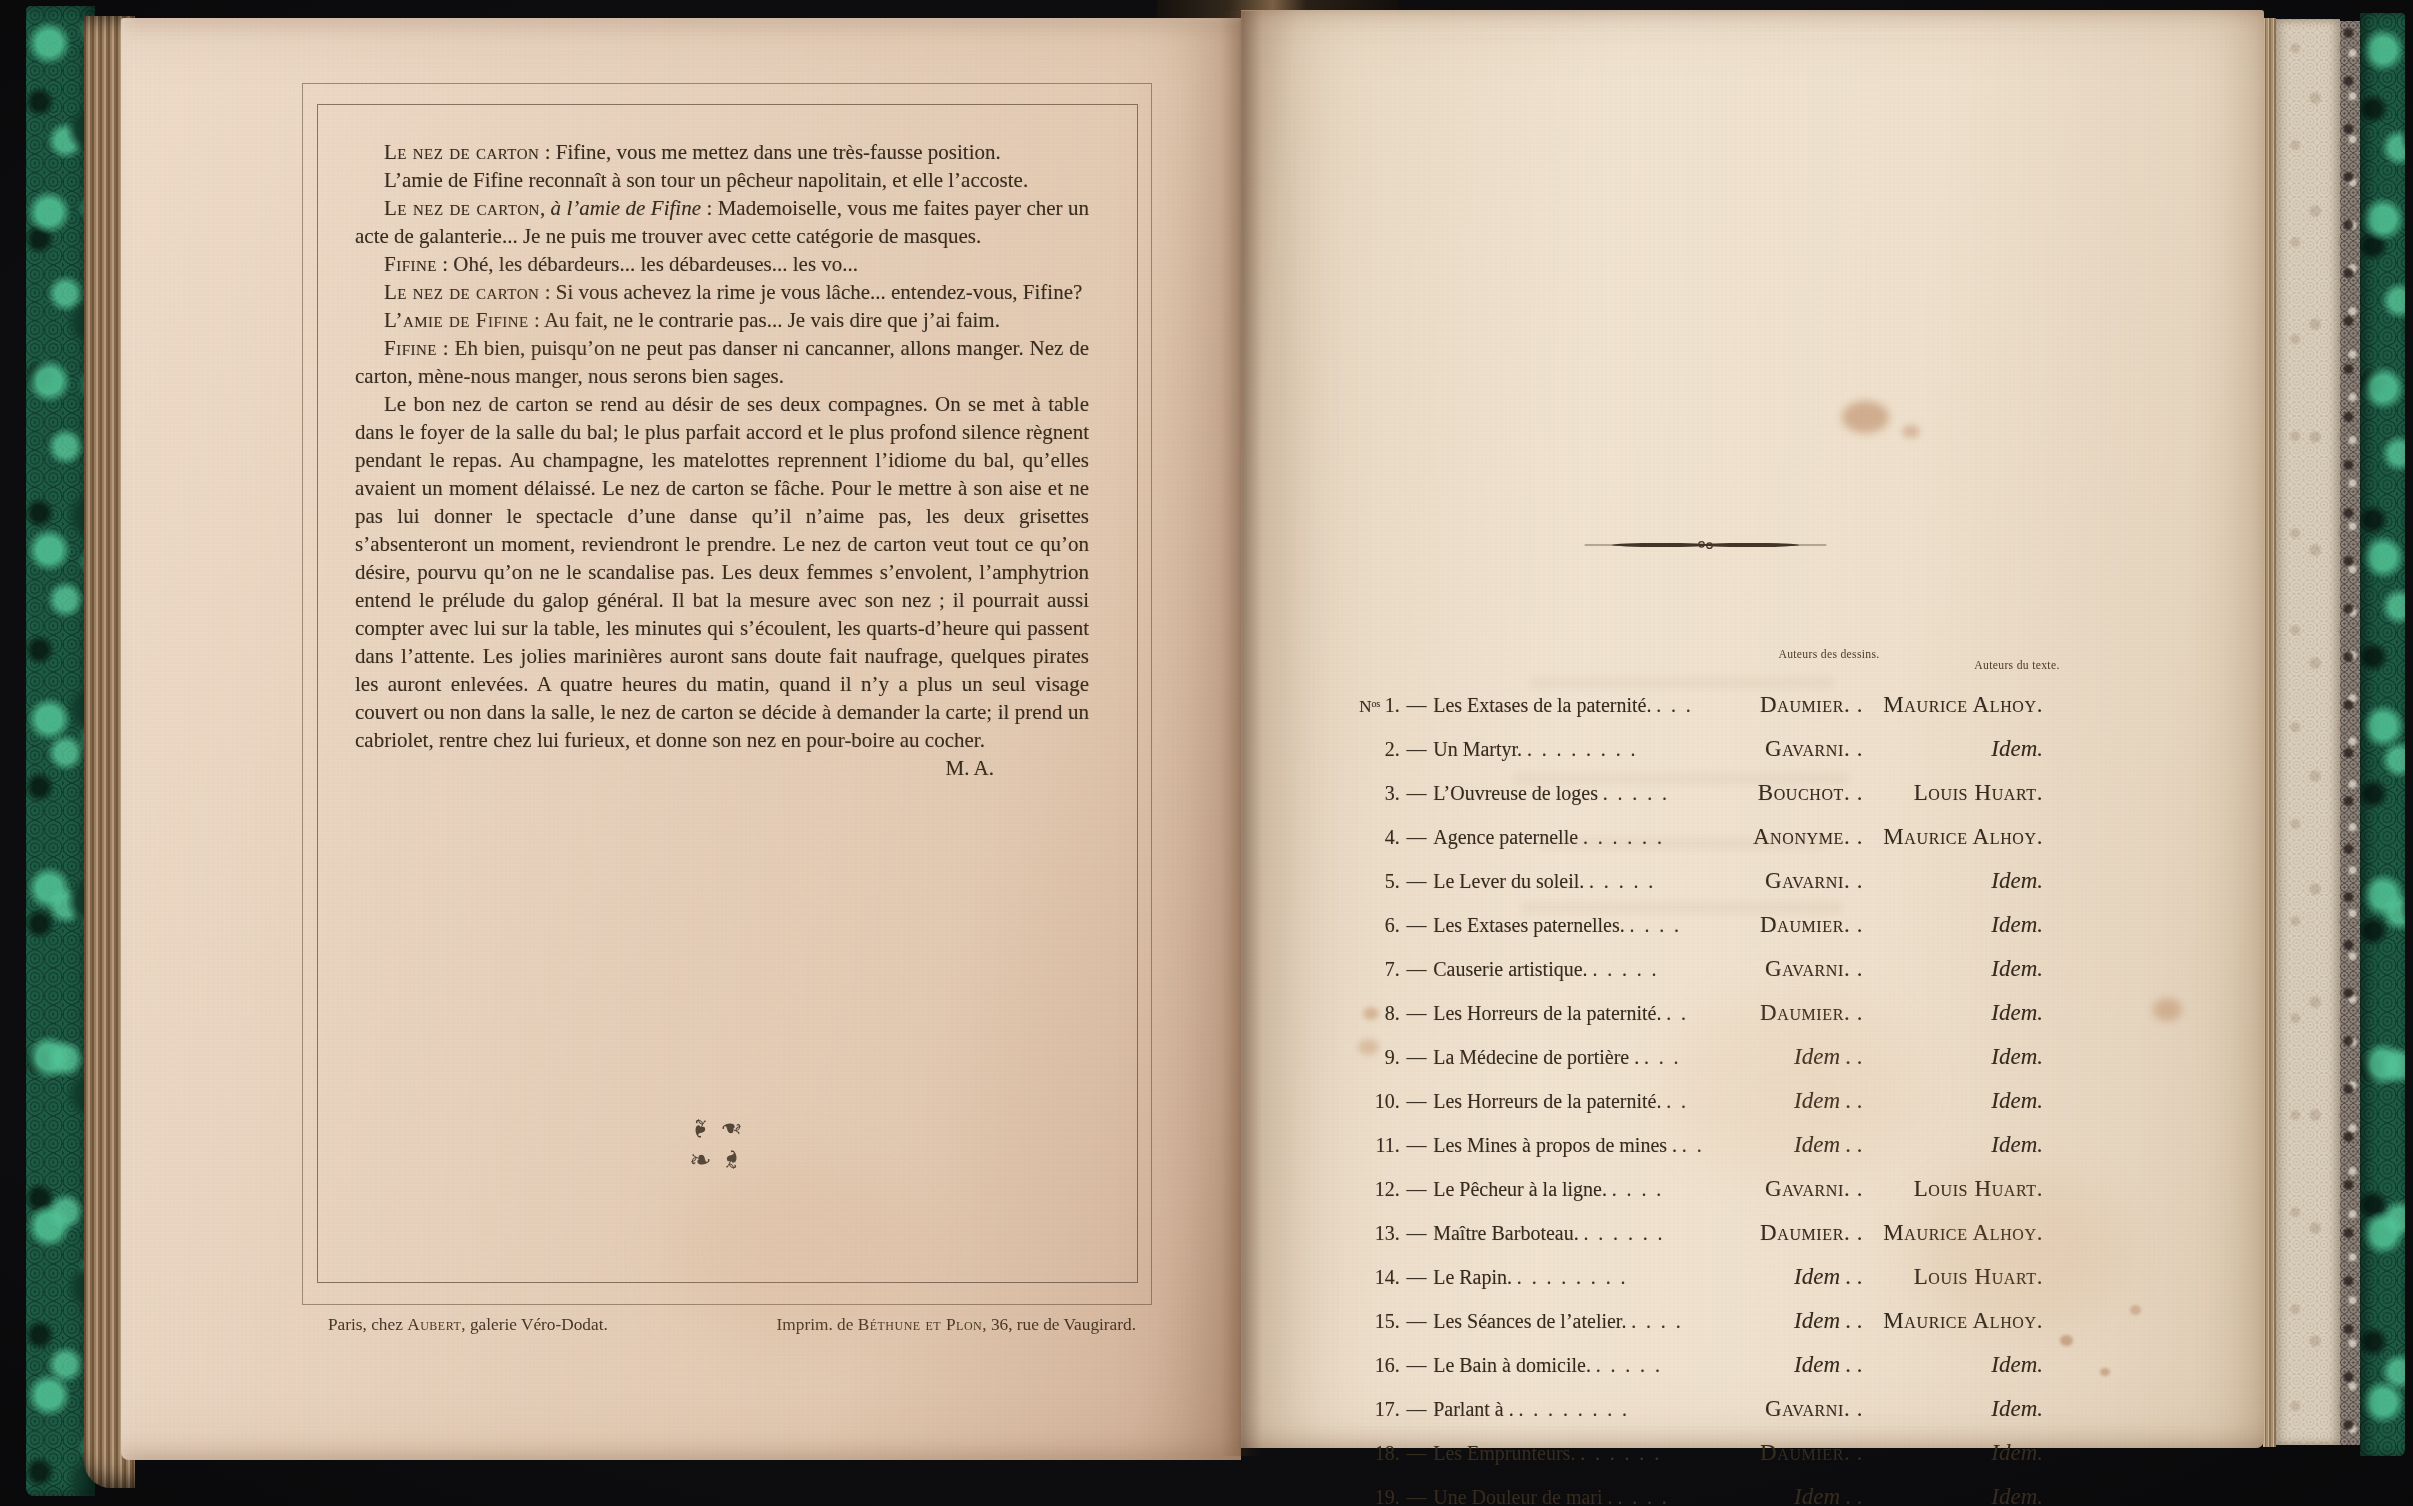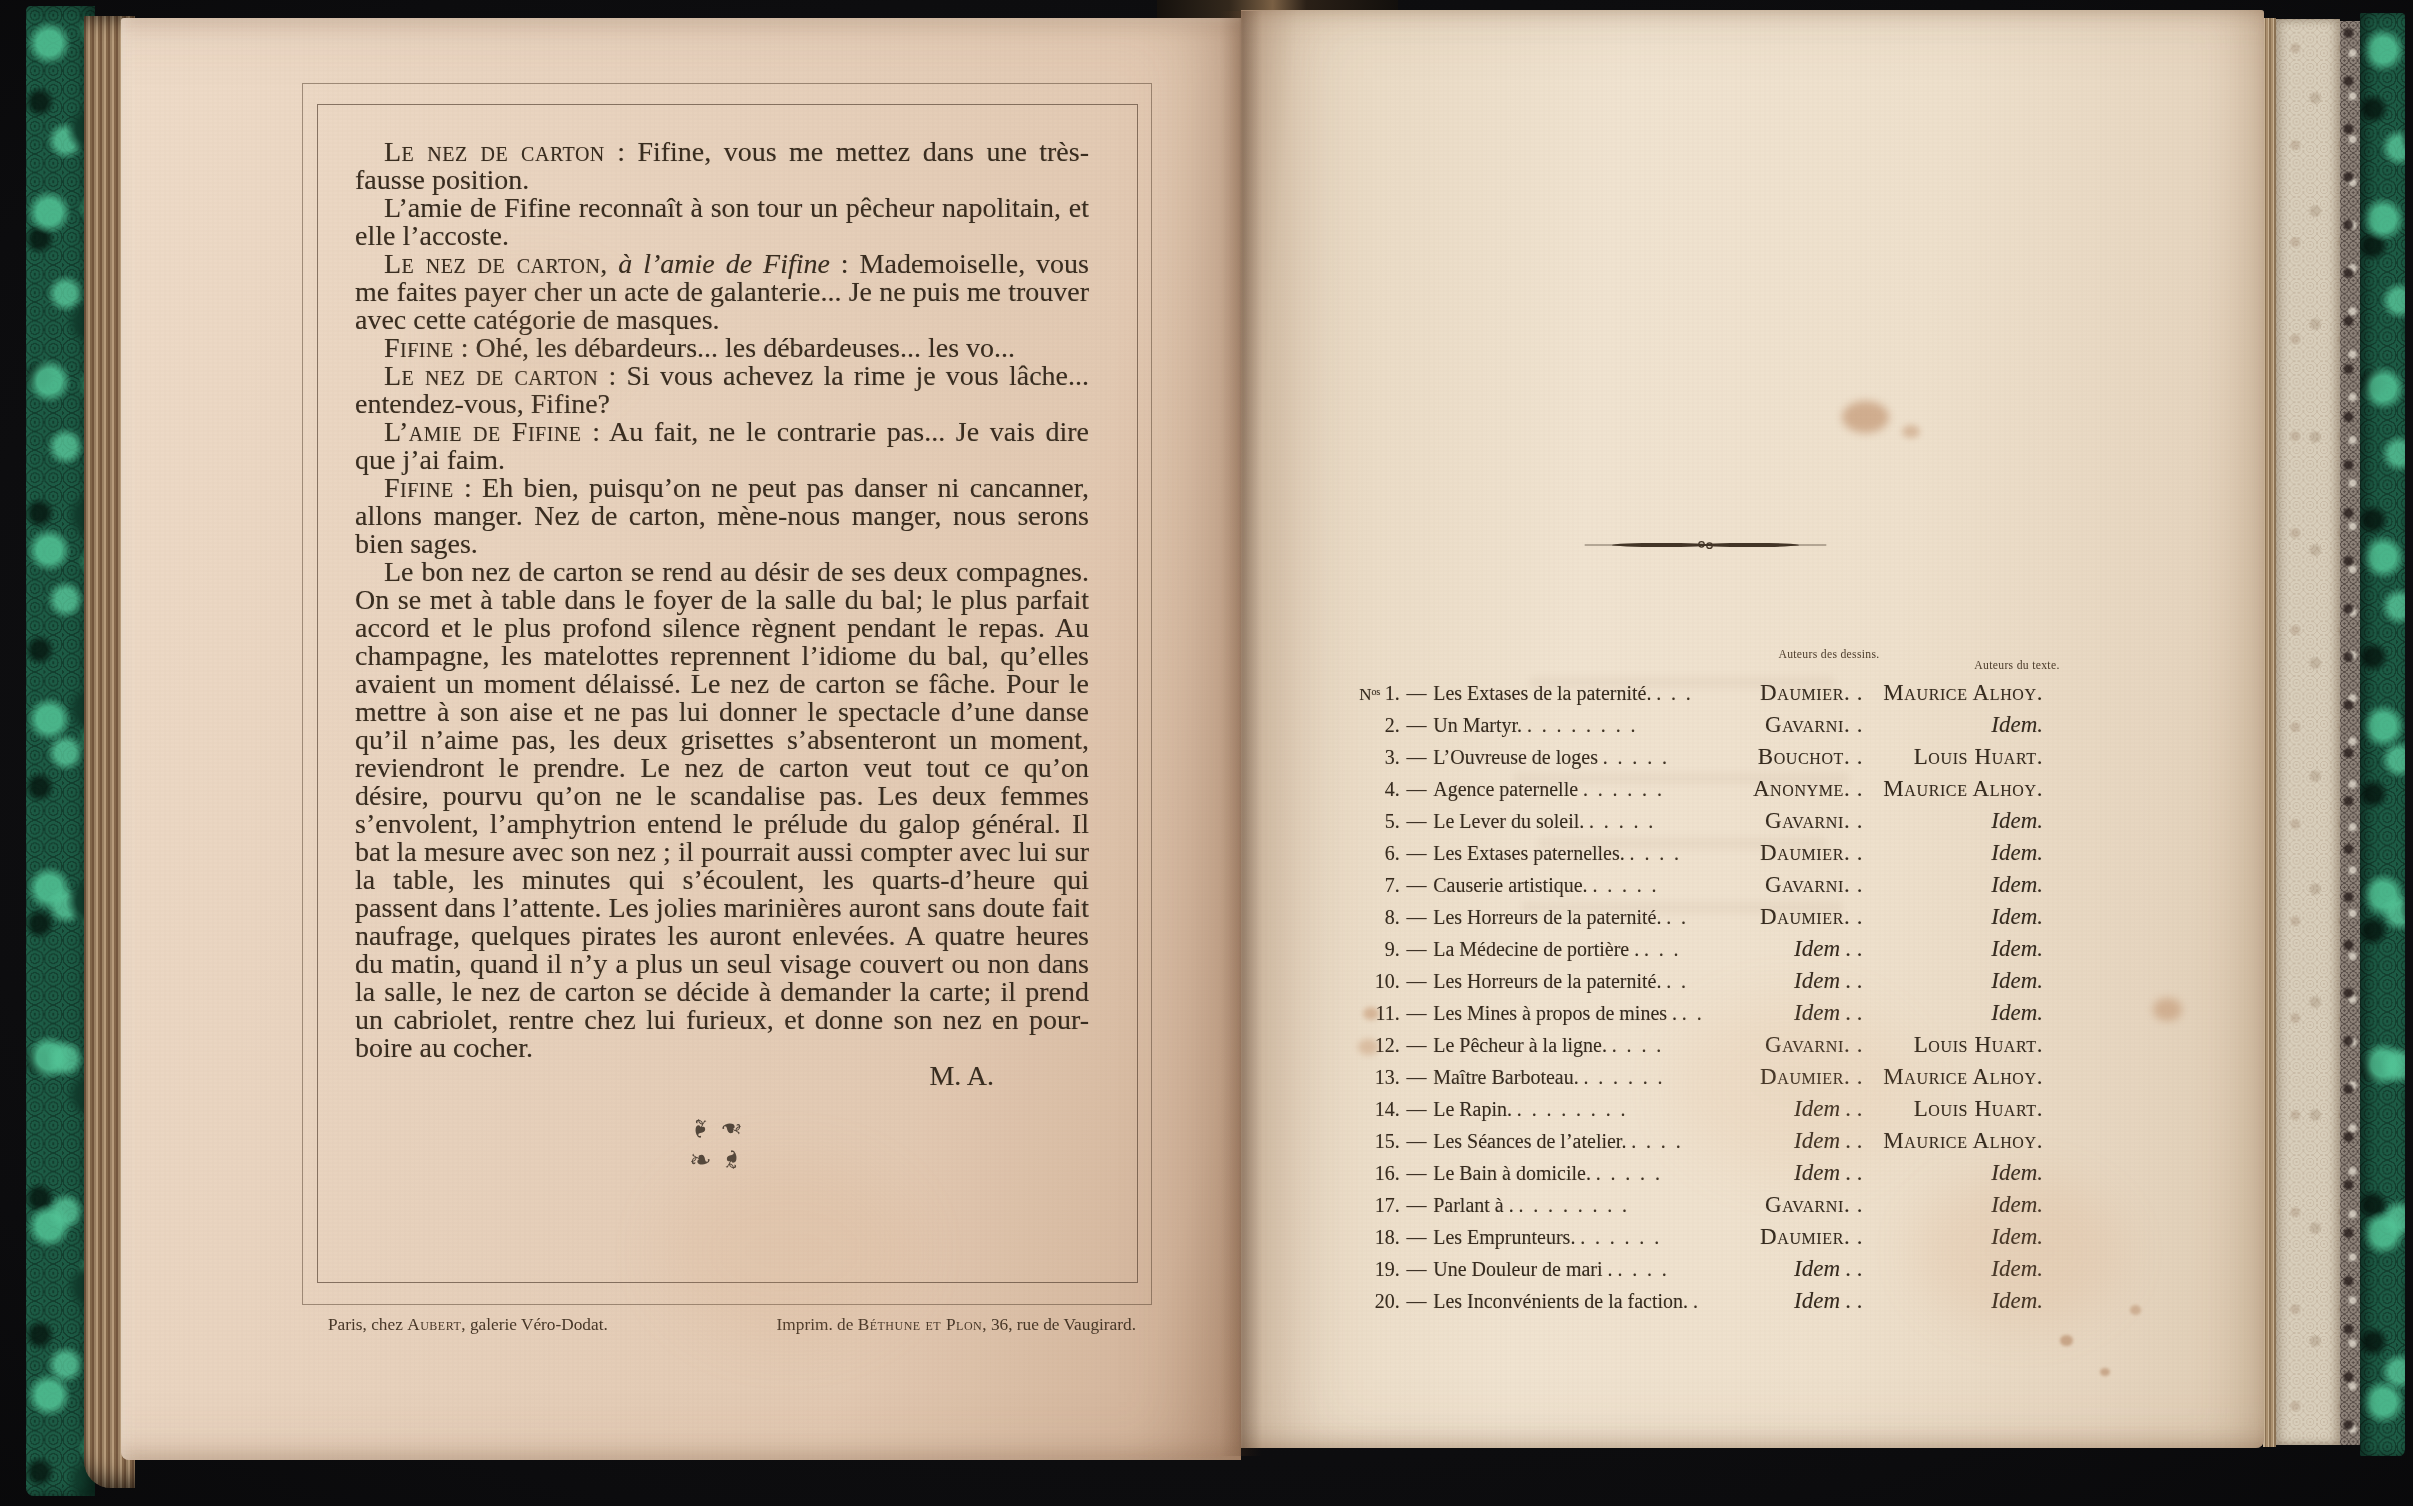--- a/index.html
+++ b/index.html
@@ -66,21 +66,21 @@
     background:linear-gradient(90deg,rgba(95,62,40,0) 0%,rgba(95,62,40,.22) 45%,rgba(60,38,24,.3) 55%,rgba(95,62,40,0) 100%);}
   .paper-grain{position:absolute;inset:0;pointer-events:none;opacity:.5;
     background:repeating-linear-gradient(0deg,rgba(160,130,105,.03) 0 1.6px,transparent 1.6px 4px),
                repeating-linear-gradient(90deg,rgba(160,130,105,.03) 0 1.6px,transparent 1.6px 4.8px);}
   
   .frame-outer{position:absolute;left:302px;top:83px;width:850px;height:1222px;
     border:1.6px solid rgba(82,62,44,.5);}
   .frame-inner{position:absolute;left:317px;top:104px;width:821px;height:1179px;
     border:1.6px solid rgba(72,54,38,.62);}
   .body-text{position:absolute;left:355px;top:138px;width:734px;color:#392d20;
-    font-size:28px;line-height:28px;text-align:justify;
+    font-size:21px;line-height:28px;text-align:justify;
     text-shadow:0 0 0.8px rgba(57,45,32,.35);}
   .body-text p{margin:0;text-indent:29px;}
   .sc{font-variant:small-caps;letter-spacing:0.5px;}
   .it{font-style:italic;}
   .signature{margin-top:0.8px;text-align:right;padding-right:95px;text-indent:0 !important;}
   .fleuron{position:absolute;left:685px;top:1113px;width:63px;height:63px;color:#3f342a;
     display:grid;grid-template-columns:31px 31px;grid-template-rows:31px 31px;opacity:.88;
     filter:blur(0.3px);}
   .fleuron span{font-family:"DejaVu Sans",sans-serif;font-size:27px;line-height:31px;text-align:center;}
   .fleuron .r90{transform:rotate(90deg);}
@@ -94,21 +94,21 @@
     text-shadow:0 0 0.8px rgba(44,37,29,.5);}
   .divider{position:absolute;left:1311px;top:537px;width:788px;text-align:center;color:#453729;}
   .toc-head{position:absolute;left:1347px;top:648px;width:697px;display:grid;
     grid-template-columns:56px 27px 269px 164px 180px;
     font-size:11.7px;color:#4c3c2b;letter-spacing:0.3px;gap:16px;}
   .toc-head .h{text-align:center;}
   .toc-head .h2{padding-top:10.5px;}
   .toc-rows{position:absolute;left:1347px;top:677px;width:697px;font-size:20px;color:#362b1f;
     text-shadow:0 0 0.8px rgba(54,43,31,.3);}
   .trow{display:grid;grid-template-columns:56px 27px 269px 164px 180px;height:32px;
-    align-items:baseline;line-height:32px;}
+    align-items:baseline;line-height:32px;margin-top:12px;}
   .cell{white-space:nowrap;overflow:visible;}
   .cell.num{text-align:right;padding-right:3.2px;}
   .nsup{font-size:17px;letter-spacing:0;padding-right:4.8px;}
   .cell.dash{text-align:center;}
   .cell.title{padding-left:3.2px;}
   .leader{letter-spacing:2.4px;padding-left:4.8px;color:#413425;}
   .cell.auth{text-align:right;font-size:23px;}
   .cell.auth .sc{letter-spacing:0.6px;}
   
   .stain{position:absolute;border-radius:50%;pointer-events:none;}

